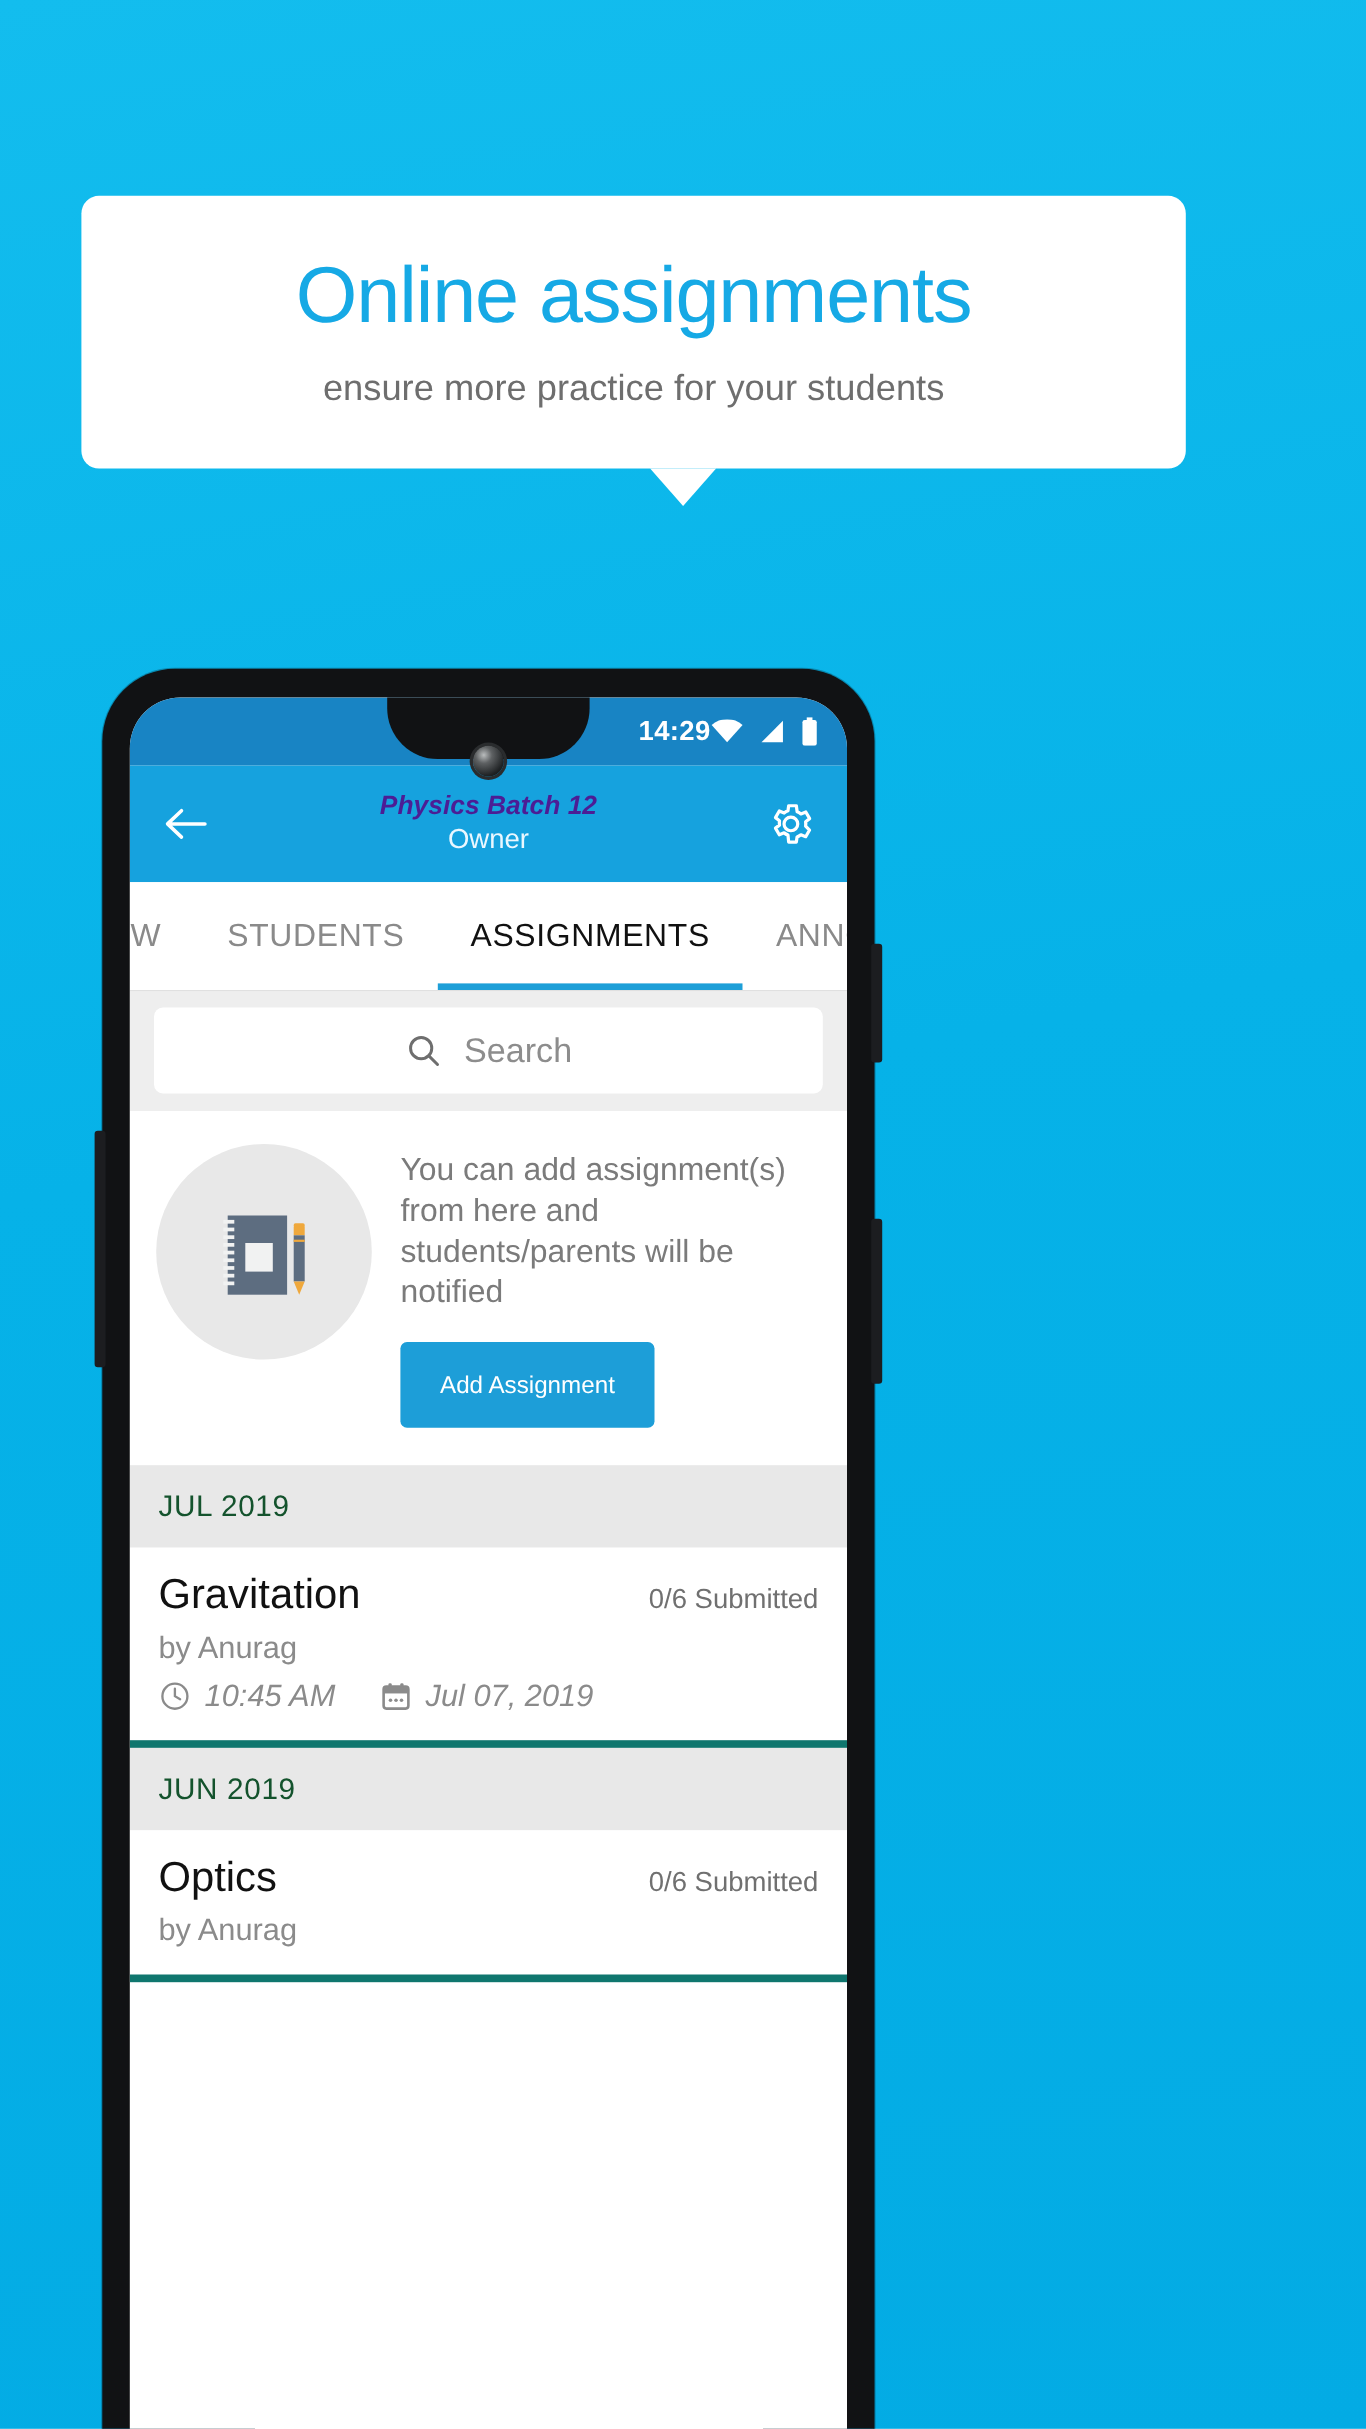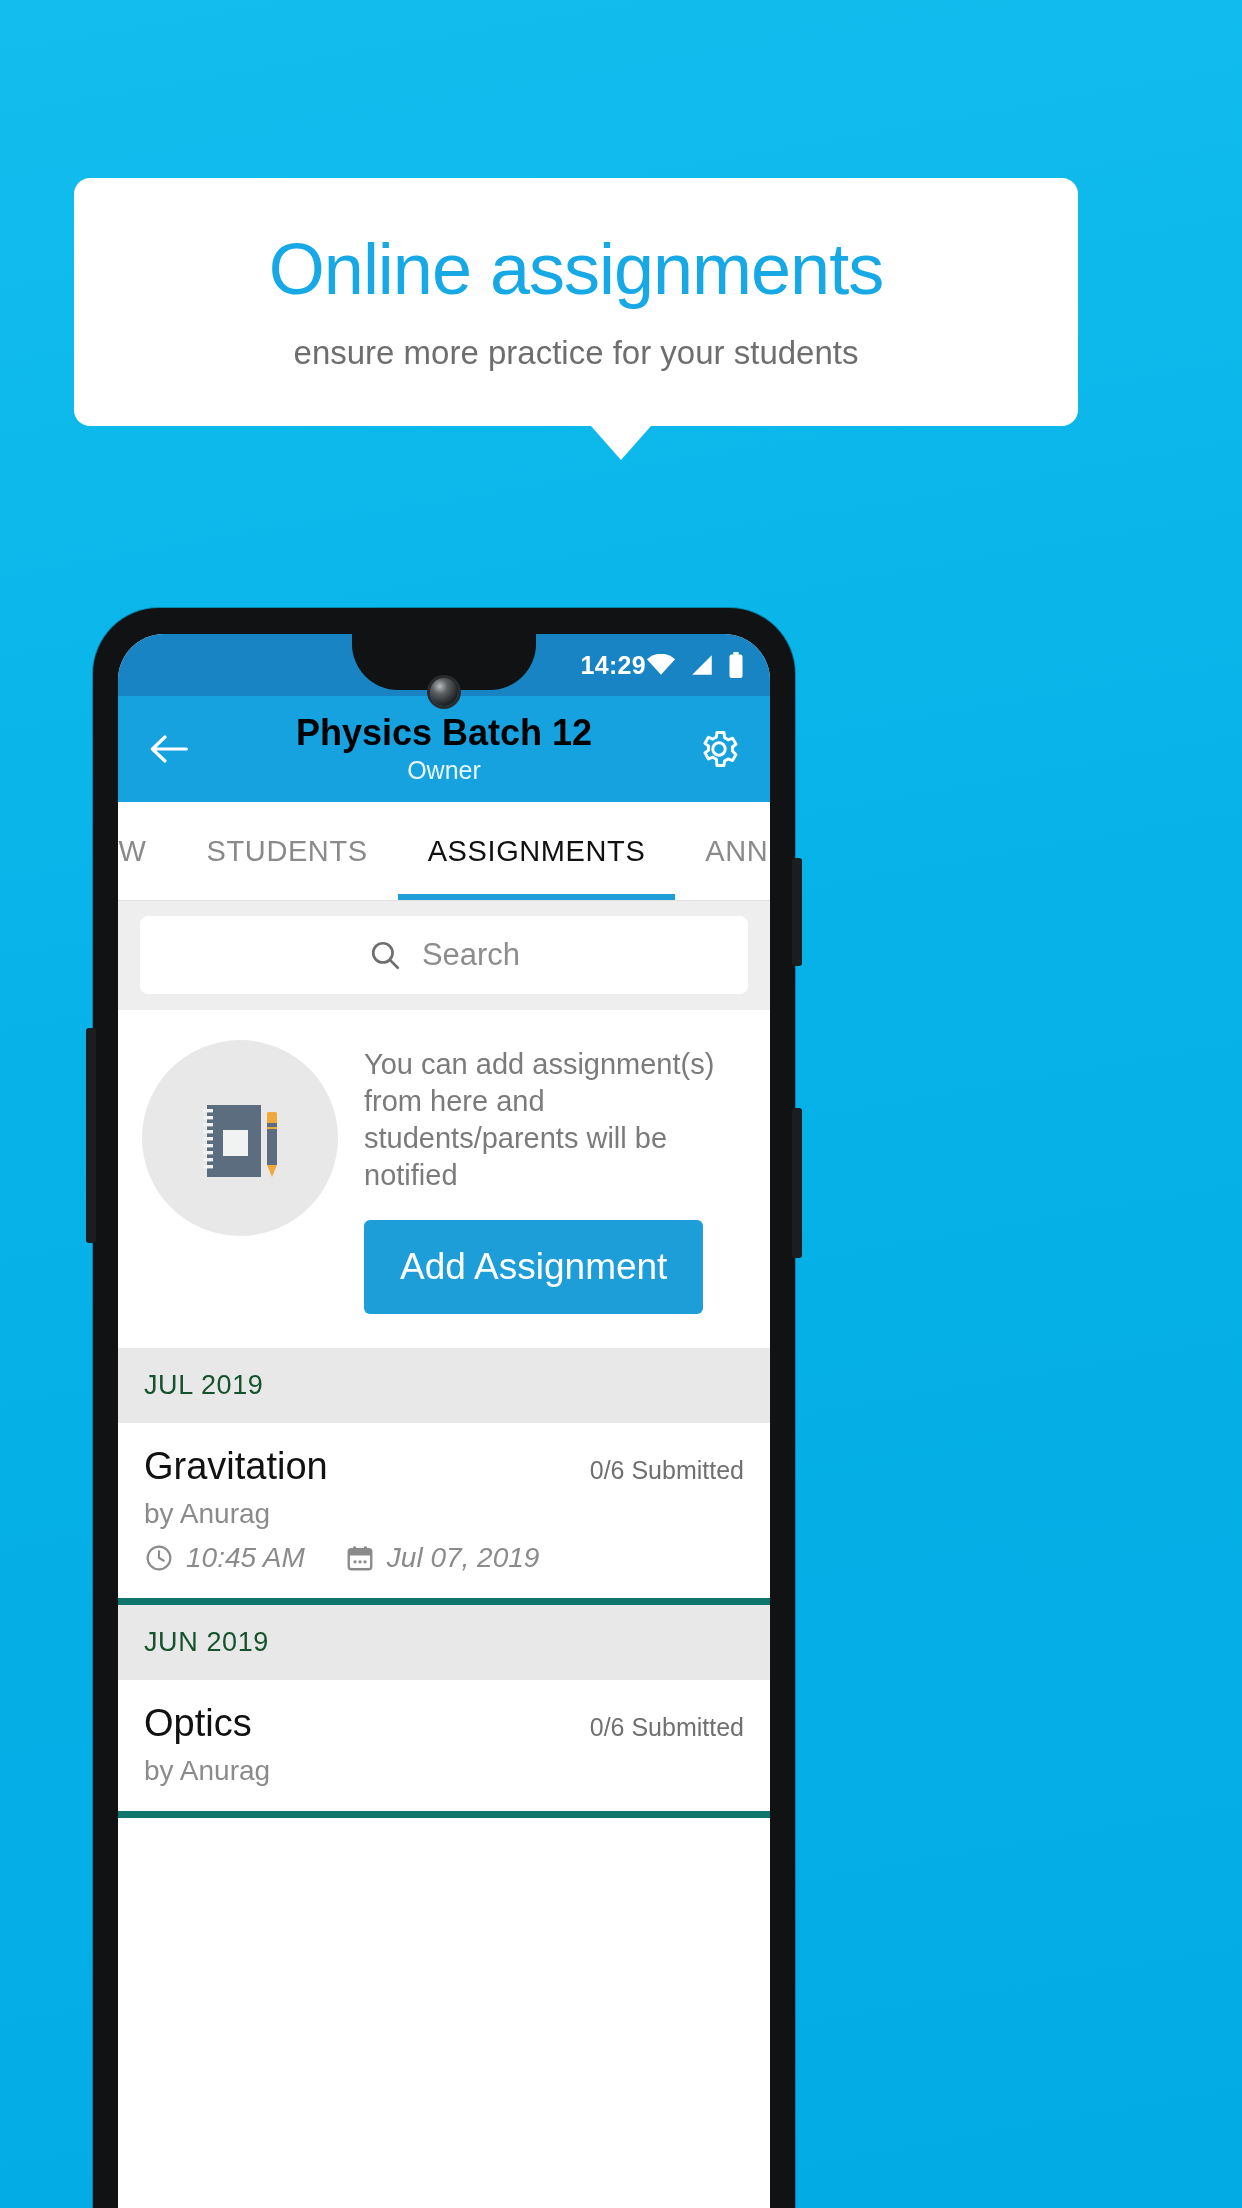--- a/index.html
+++ b/index.html
@@ -79,21 +79,21 @@
     z-index:6;
   }
 
   
   .appbar{
     background:#16a2de; height:106px; position:relative;
     display:flex; align-items:center; padding:0 24px;
   }
   .appbar-back{ width:54px;height:54px; display:flex;align-items:center;justify-content:center; }
   .appbar-titles{ position:absolute; left:0; right:0; text-align:center; pointer-events:none; }
-  .appbar-title{ color:#000000; font-size:36px; font-weight:600; line-height:1.12; }
+  .appbar-title{ color:#4c1d95; font-size:24px; font-weight:600; line-height:1.12;font-style:italic; }
   .appbar-sub{ color:#eaf7ff; font-size:25px; font-weight:400; margin-top:2px; }
   .appbar-gear{ margin-left:auto; width:54px;height:54px;
                 display:flex;align-items:center;justify-content:center; z-index:2;}
 
   
   .tabs{
     background:#fff; height:98px; display:flex; align-items:center;
     position:relative; overflow:hidden; box-shadow:0 1px 0 rgba(0,0,0,.06);
   }
   .tab{
@@ -121,21 +121,21 @@
     background:#fff; padding:30px 24px 34px 24px; display:flex; align-items:flex-start; gap:26px;
   }
   .info-illus{
     flex:0 0 auto; width:196px;height:196px;border-radius:50%;
     background:#e8e8e8; display:flex;align-items:center;justify-content:center;
   }
   .info-right{ flex:1; padding-top:6px; }
   .info-text{ font-size:29px; color:#7b7b7b; line-height:1.28; }
   .add-btn{
     display:inline-block; margin-top:26px; background:#1d9ed8; color:#fff;
-    font-size:37px; padding:26px 36px; border-radius:6px; border:none;
+    font-size:22px; padding:26px 36px; border-radius:6px; border:none;
     font-family:inherit;
   }
 
   
   .month-header{
     background:#e8e8e8; padding:22px 26px; font-size:27px; color:#14532d; letter-spacing:.6px;
   }
   .assignment{
     background:#fff; padding:22px 26px 24px 26px; border-bottom:7px solid #0f766e;
   }

